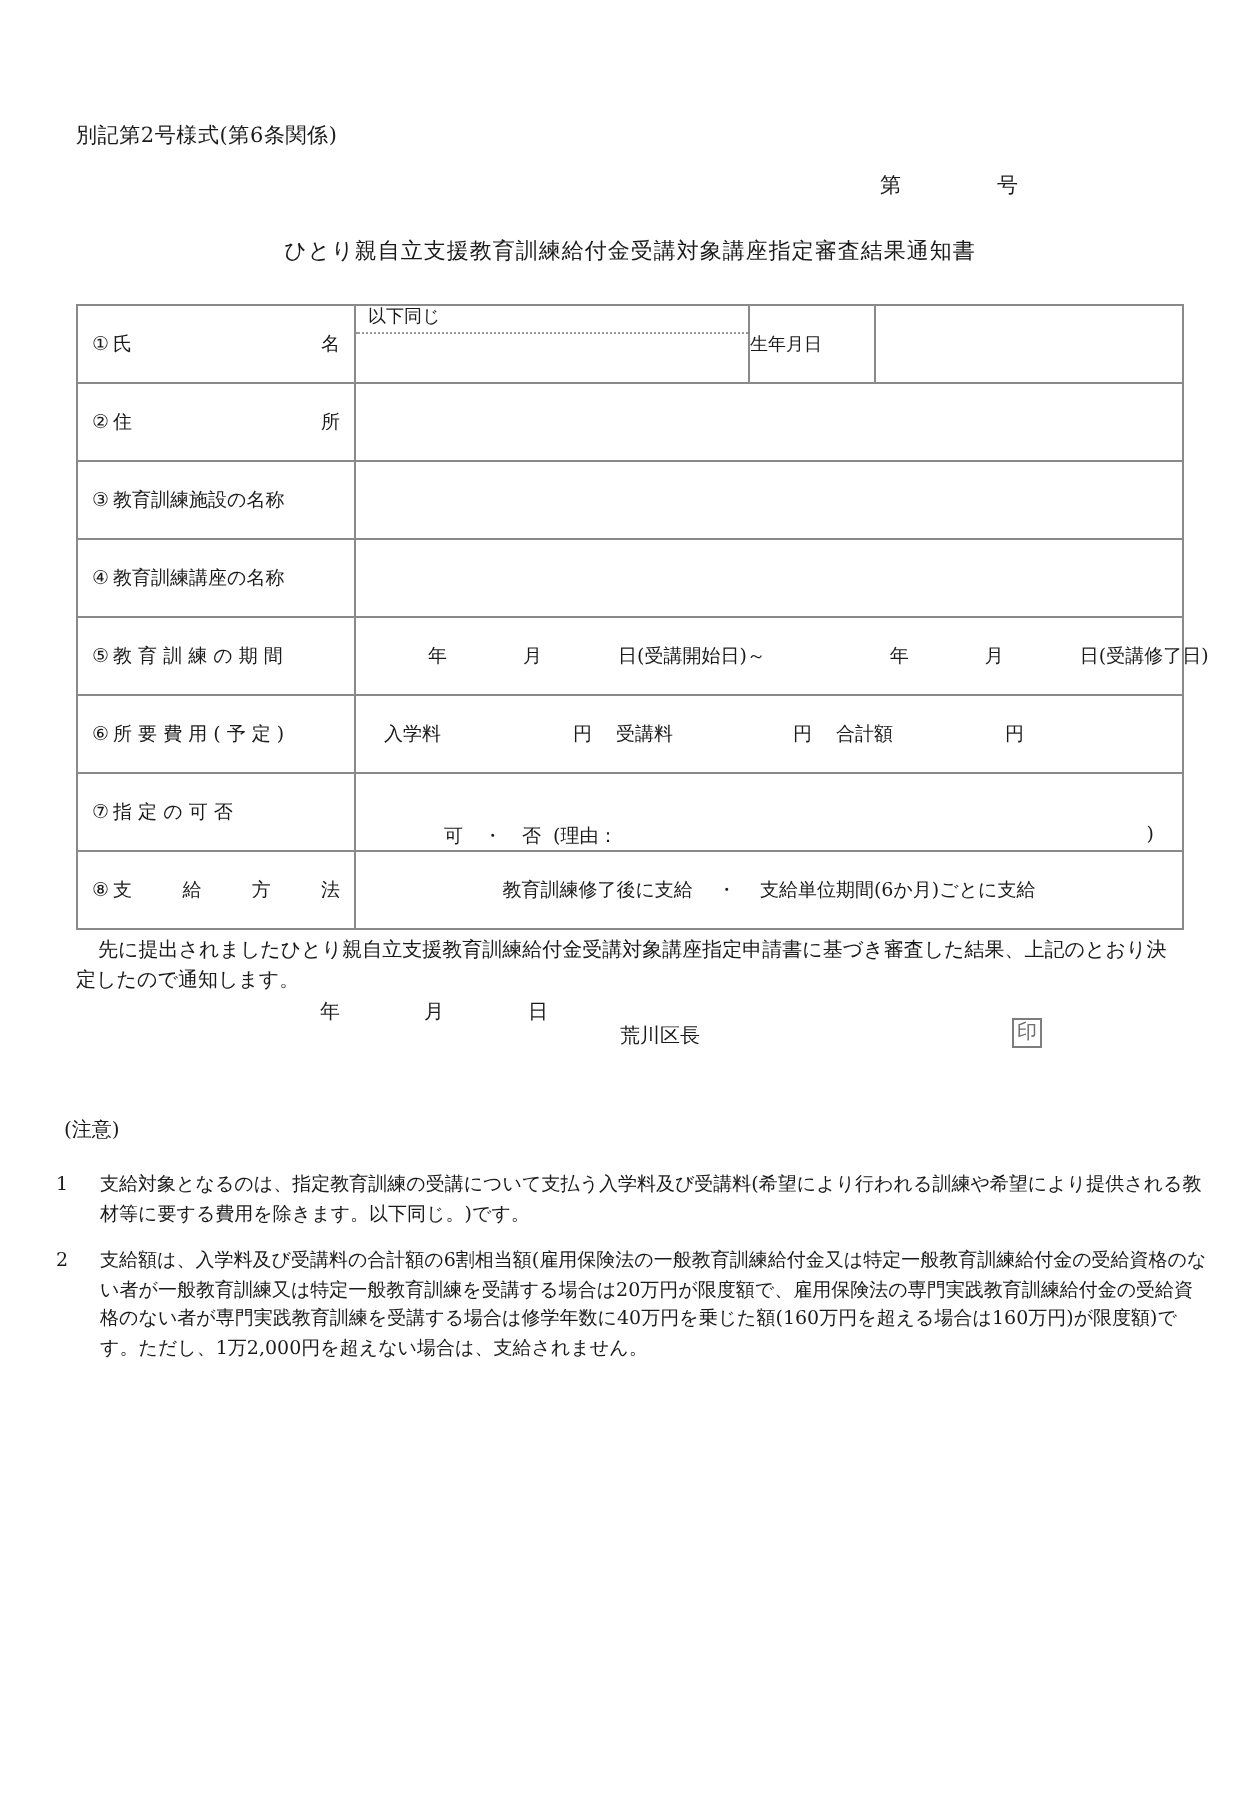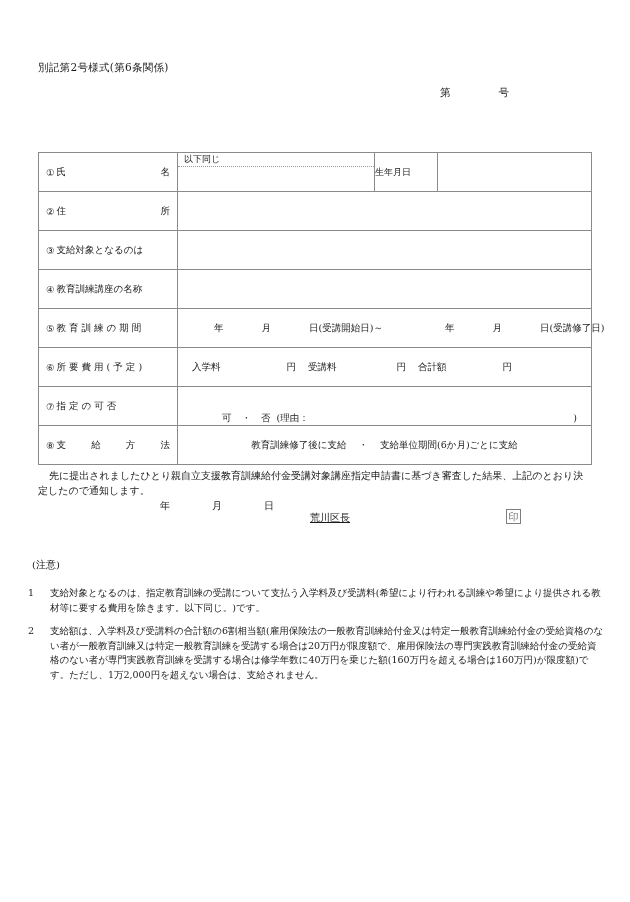--- a/index.html
+++ b/index.html
@@ -173,21 +173,20 @@
     font-size: 10px;
     white-space: nowrap;
   }
   .date-line .d { display: inline-block; width: 42px; }
   .signer {
     position: absolute;
     left: 310px;
     top: 511px;
     font-size: 10px;
     white-space: nowrap;
-    text-decoration: underline;
   }
   .seal-box {
     position: absolute;
     left: 506px;
     top: 509px;
     width: 15px;
     height: 15px;
     border: 1px solid #7d7d7d;
     font-size: 10px;
     line-height: 14px;
@@ -239,20 +238,21 @@
 <body>
 
 <div class="page">
 
   <div class="form-no">別記第2号様式(第6条関係)</div>
 
   <div class="doc-number">
     <span>第</span><span class="sp"></span><span>号</span>
   </div>
 
+  <div class="doc-title">ひとり親自立支援教育訓練給付金受講対象講座指定審査結果通知書</div>
 
   <table class="form-table">
     <tbody>
       <tr>
         <td class="lbl">
           <span class="just">
             <span class="marker">①</span>
             <span class="spread">
               <span>氏</span>
               <span>名</span>
@@ -280,21 +280,21 @@
           </span>
         </td>
         <td class="val" colspan="3"></td>
       </tr>
 
       <tr>
         <td class="lbl">
           <span class="just">
             <span class="marker">③</span>
             <span class="spread" style="justify-content:flex-start;">
-              <span>支給対象となるのは</span>
+              <span>教育訓練施設の名称</span>
             </span>
           </span>
         </td>
         <td class="val" colspan="3"></td>
       </tr>
 
       <tr>
         <td class="lbl">
           <span class="just">
             <span class="marker">④</span>

